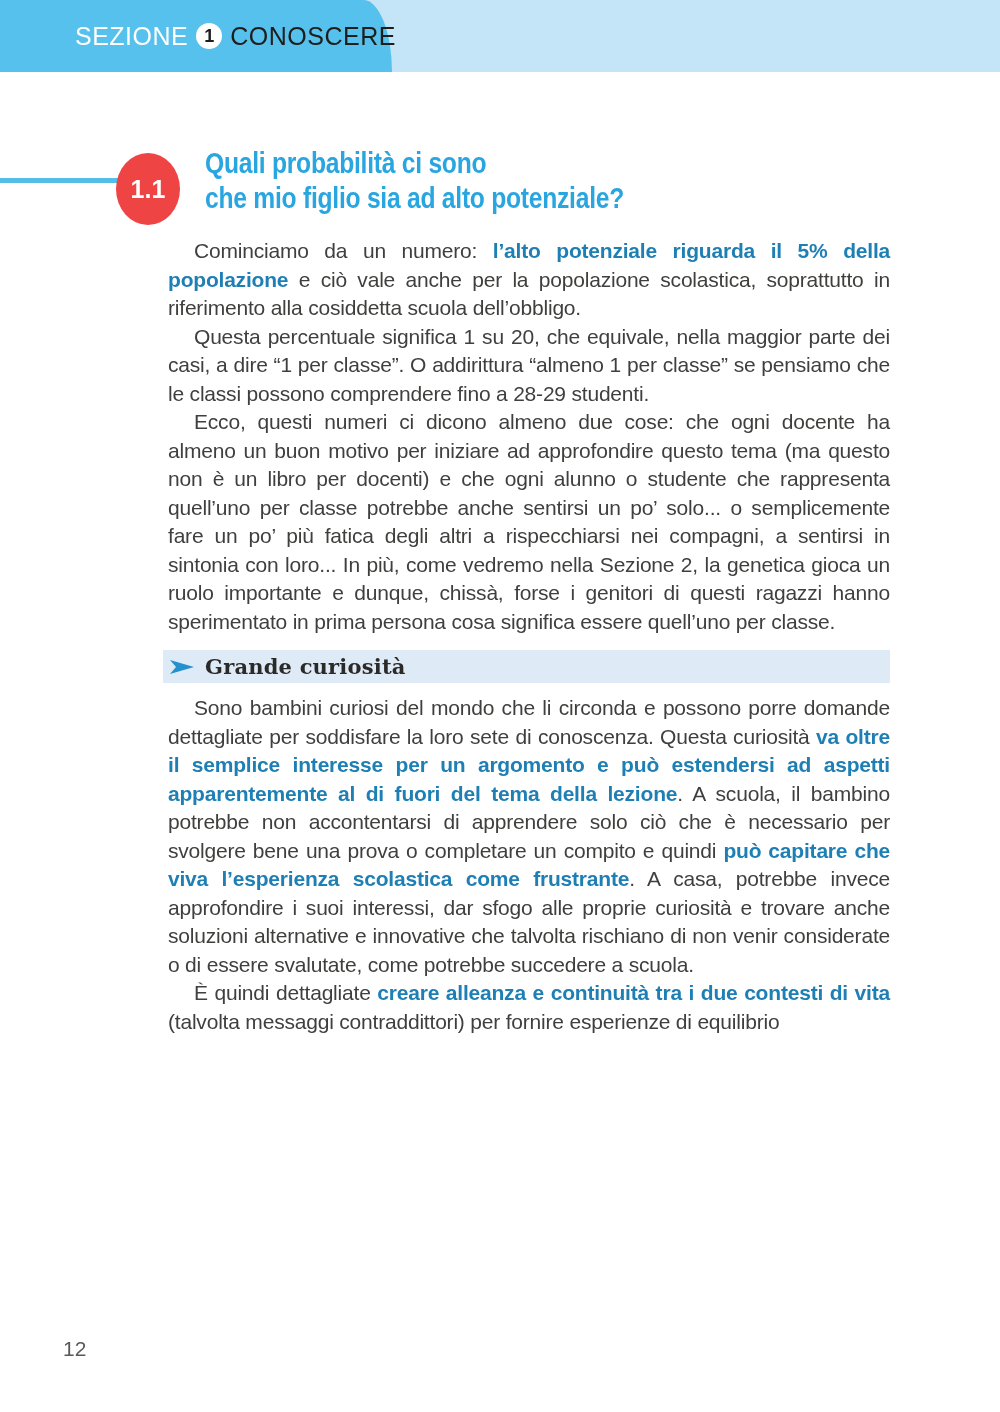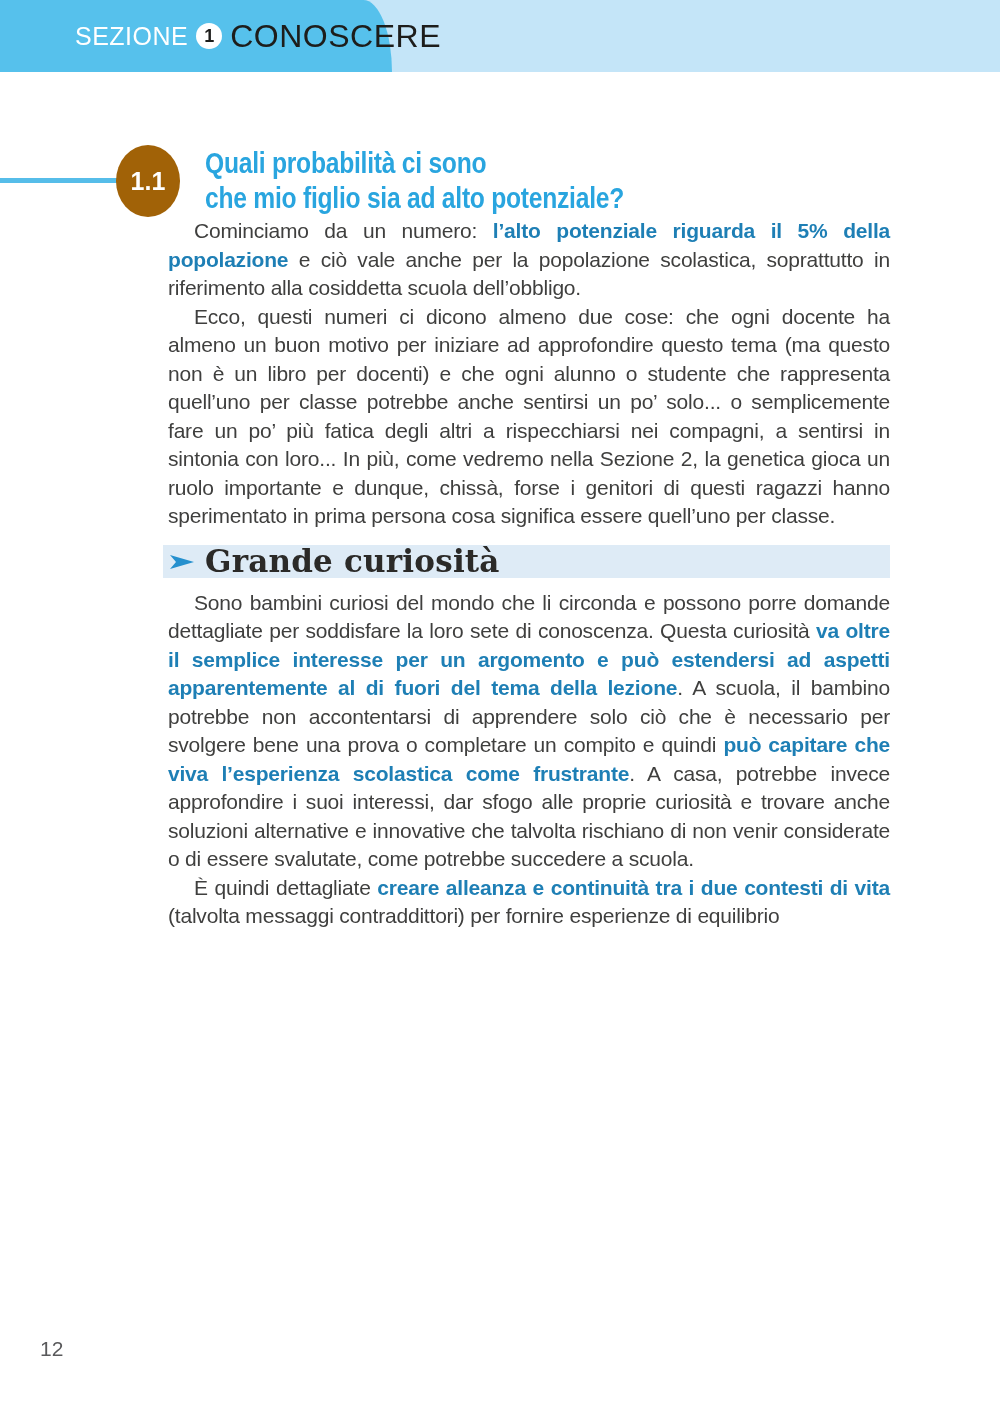--- a/index.html
+++ b/index.html
@@ -19,68 +19,68 @@
     background:#56C1EC; border-top-right-radius:38px 95px;
     display:flex; align-items:center; box-sizing:border-box; padding-left:75px;
   }
   .banner-label { color:#ffffff; font-size:25px; letter-spacing:0.5px; white-space:nowrap; }
   .banner-circle {
     width:26px; height:26px; border-radius:50%; background:#ffffff;
     display:flex; align-items:center; justify-content:center;
     margin:0 8px; flex:0 0 auto;
   }
   .banner-circle span { color:#1D1D1B; font-size:18px; font-weight:bold; }
-  .banner-title { color:#1D1D1B; font-size:32px; letter-spacing:0.5px; white-space:nowrap; }
+  .banner-title { color:#1D1D1B; font-size:25px; letter-spacing:0.5px; white-space:nowrap; }
 
   
   .sec-head { position:relative; height:72px; }
   .sec-head.first { margin-top:0; }
   .sec-head.second { margin-top:58px; }
   .connector {
     position:absolute; left:0; top:50%; margin-top:-3px;
     width:150px; height:5px; background:#56BDE9;
   }
   .badge {
-    position:absolute; left:116px; top:0; width:64px; height:72px;
-    border-radius:50%; background:#a16207; color:#ffffff;
+    position:absolute; left:116px; top:8px; width:64px; height:72px;
+    border-radius:50%; background:#ef4444; color:#ffffff;
     font-size:25px; font-weight:bold; display:flex; align-items:center; justify-content:center;
   }
   .sec-title {
     position:absolute; left:205px; top:50%;
     transform:translateY(-50%) scaleX(0.85); transform-origin:left center;
     color:#29A5DF; font-size:29px; font-weight:bold; line-height:35px;
     letter-spacing:-0.3px; white-space:nowrap; margin:0;
   }
   .sec-title .line { display:block; }
 
   
   .content { margin:0 110px 0 168px; }
   .para {
     margin:0; text-indent:26px; text-align:justify;
     font-size:21px; line-height:28.5px; color:#3F3F3E;
     letter-spacing:-0.2px; hyphens:auto; -webkit-hyphens:auto;
   }
-  .para.first-of-block { margin-top:0; }
+  .para.first-of-block { margin-top:20px; }
   .hl { color:#1E7FB5; font-weight:bold; }
 
   
   .subhead {
     position:relative; margin:14px 110px 11px 163px; height:33px;
     background:#DEEBF6; display:flex; align-items:center;
     box-sizing:border-box; padding-left:42px;
   }
   .subhead-arrow { position:absolute; left:7px; top:8px; width:24px; height:18px; }
   .subhead-title {
     font-family:"DejaVu Serif", serif; font-weight:bold;
-    font-size:31px; color:#2B2A28; letter-spacing:0.2px;
+    font-size:21px; color:#2B2A28; letter-spacing:0.2px;
   }
 
   
   .pagenum {
-    position:absolute; left:40px; top:1337px;
+    position:absolute; left:63px; top:1337px;
     font-size:21px; color:#59595B;
   }
 </style>
 </head>
 <body>
 
 <div class="page">
 
   <div class="header-strip"></div>
   <div class="banner">
@@ -95,20 +95,21 @@
     <span class="connector"></span>
     <span class="badge">1.1</span>
     <h2 class="sec-title">
       <span class="line">Quali probabilità ci sono</span>
       <span class="line">che mio figlio sia ad alto potenziale?</span>
     </h2>
   </div>
 
   <div class="content">
     <p class="para first-of-block"><span>Cominciamo da un numero: </span><span class="hl">l’alto potenziale riguarda il 5% della popolazione</span><span> e ciò vale anche per la popolazione scolastica, soprattutto in riferimento alla cosiddetta scuola dell’obbligo.</span></p>
+    <p class="para"><span>Questa percentuale significa 1 su 20, che equivale, nella maggior parte dei casi, a dire “1 per classe”. O addirittura “almeno 1 per classe” se pensiamo che le classi possono comprendere fino a 28-29 studenti.</span></p>
     <p class="para"><span>Ecco, questi numeri ci dicono almeno due cose: che ogni docente ha almeno un buon motivo per iniziare ad approfondire questo tema (ma questo non è un libro per docenti) e che ogni alunno o studente che rappresenta quell’uno per classe potrebbe anche sentirsi un po’ solo... o semplicemente fare un po’ più fatica degli altri a rispecchiarsi nei compagni, a sentirsi in sintonia con loro... In più, come vedremo nella Sezione 2, la genetica gioca un ruolo importante e dunque, chissà, forse i genitori di questi ragazzi hanno sperimentato in prima persona cosa significa essere quell’uno per classe.</span></p>
   </div>
 
 
 
   <div class="subhead">
     <svg class="subhead-arrow" viewBox="0 0 24 18" xmlns="http://www.w3.org/2000/svg">
       <path d="M0,2 L24,9 L0,16 L6,9 Z" fill="#2590CE"></path>
     </svg>
     <span class="subhead-title">Grande curiosità</span>

